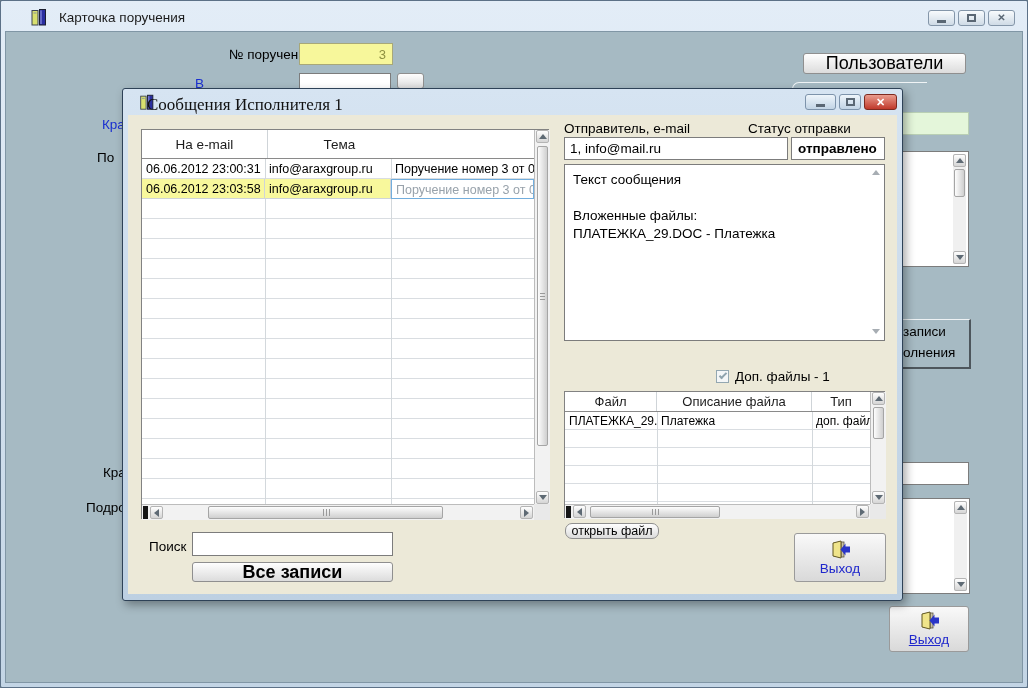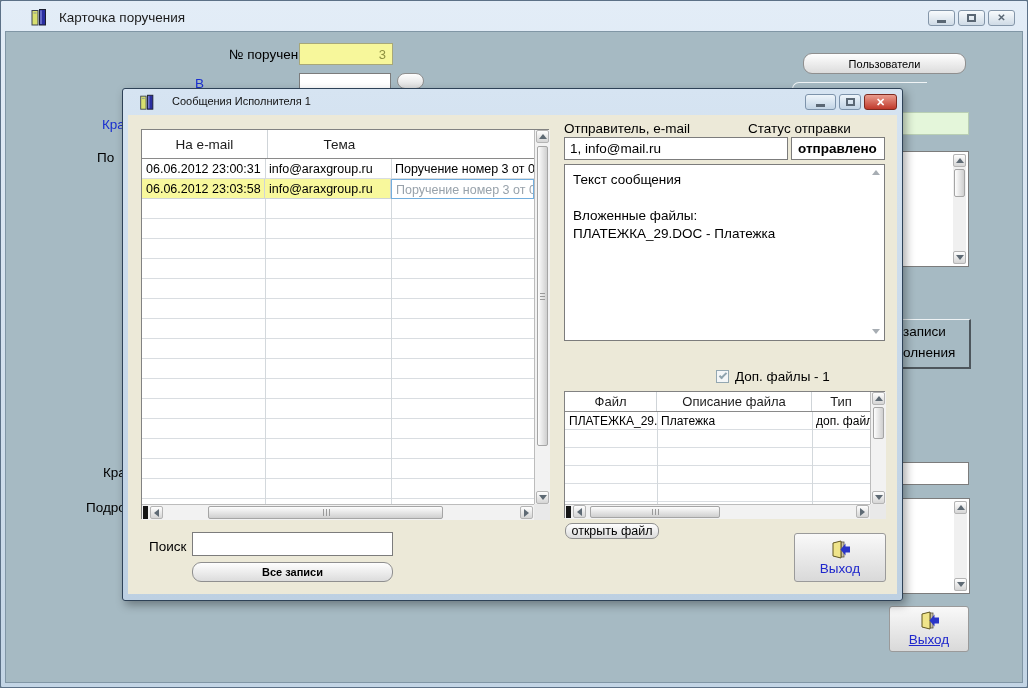--- a/index.html
+++ b/index.html
@@ -24,21 +24,21 @@
   .glyph-close-x { font-size:10px; font-weight:bold; color:#5a6774; line-height:1; }
 
   .label { font-size:13.5px; color:#000; white-space:nowrap; }
   .blue-label { color:#1a2fd0; }
 
   .field { background:#fff; border:1px solid #7c7c7c; }
   .yellow-field { background:#f7f79b; border:1px solid #a8a878; font-size:13px;
     color:#8e9040; text-align:right; padding:3px 6px 0 0; }
 
   .btn { background:linear-gradient(#fefefe,#dcdcdc); border:1px solid #8f8f8f;
-    border-radius:9px; font-size:11px; color:#000; display:flex; align-items:center;
+    border-radius:3px; font-size:18px; color:#000; display:flex; align-items:center;
     justify-content:center; cursor:default; }
 
   .exit-btn { background:linear-gradient(#f9f9f9,#d9d9d9); border:1px solid #9a9a9a;
     border-radius:3px; display:flex; flex-direction:column; align-items:center;
     justify-content:center; gap:2px; cursor:default; }
   .exit-label { font-size:13.5px; color:#1f27cc; }
   .underlined { text-decoration:underline; }
 
   
   .green-box { background:#e4f6da; border:1px solid #b9cfb4; }
@@ -62,21 +62,21 @@
 
   .partial-panel { background:#a6bac3; border-top:1px solid #eef2f4;
     border-right:2px solid #4d565c; border-bottom:2px solid #4d565c; }
   .partial-panel .label { display:block; padding-left:24px; }
 
   
   .dialog { position:absolute; left:122px; top:88px; width:781px; height:513px; z-index:10;
     border:1px solid #2e4257; background:linear-gradient(#d6e4f2,#bdd0e2); border-radius:3px;
     box-shadow:3px 4px 10px rgba(0,0,0,.35); }
   .dlg-titlebar { position:absolute; left:0; top:0; right:0; height:26px; }
-  .dlg-title { position:absolute; left:49px; top:6px; font-size:11px; color:#111; }
+  .dlg-title { position:absolute; left:24px; top:6px; font-size:17px; color:#111;font-family:Liberation Serif, serif; }
   .dlg-controls { position:absolute; top:5px; right:5px; display:flex; gap:3px; }
   .dlg-btn { height:16px; border-radius:3px; display:flex; align-items:center; justify-content:center; cursor:default; }
   .dlg-min, .dlg-max { background:linear-gradient(#eef5fb,#c2d4e5); border:1px solid #7d93ab; }
   .dlg-min { width:31px; } .dlg-max { width:22px; }
   .dlg-close { width:33px; background:linear-gradient(#ea9c8e,#c0392b); border:1px solid #7e2a20; }
   .dlg-close .glyph-close-x { color:#fff; font-size:11px; }
   .dlg-content { position:absolute; left:5px; right:5px; top:26px; bottom:6px; background:#ece9d8; }
 
   
   .tbl { position:absolute; background:#fff; border:1px solid #828282; }

